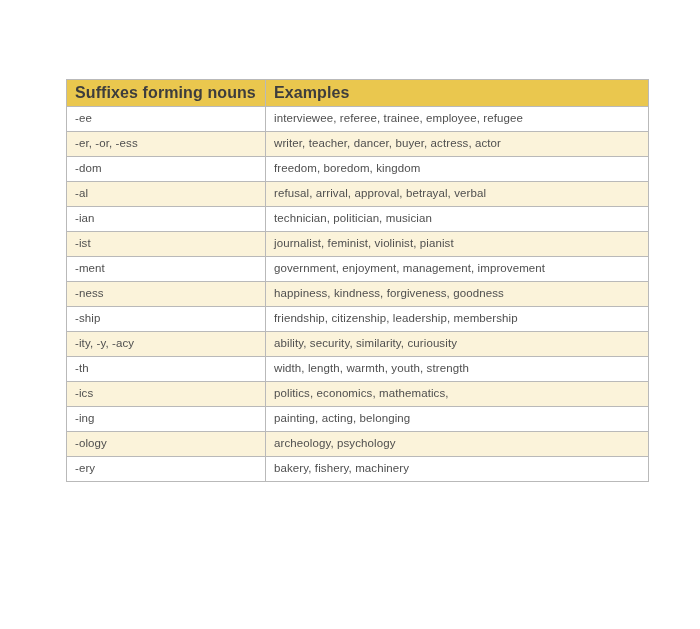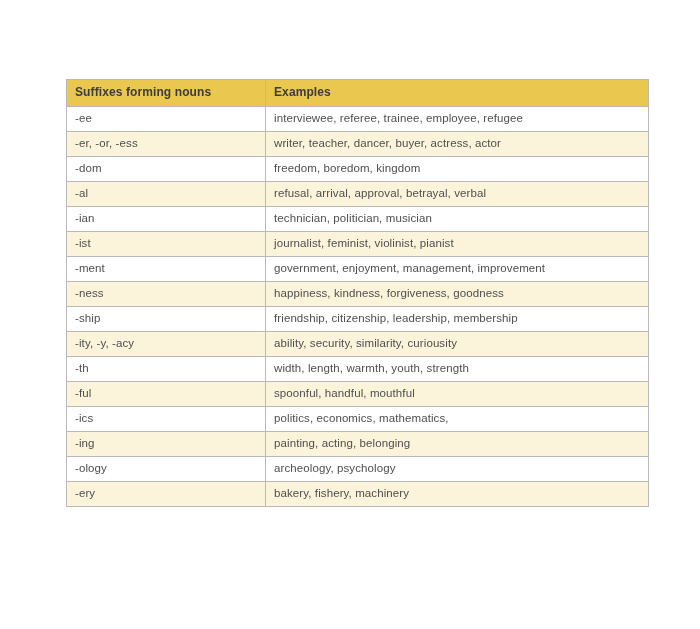--- a/index.html
+++ b/index.html
@@ -35,21 +35,21 @@
     text-align: left;
     vertical-align: middle;
     white-space: nowrap;
     overflow: hidden;
     letter-spacing: 0.1px;
   }
   table.suffix-table th {
     background: #eac74e;
     color: #3d3d3d;
     font-weight: bold;
-    font-size: 12px;
+    font-size: 16px;
     padding-top: 6px;
     padding-bottom: 7px;
   }
   col.col-suffix { width: 199px; }
   col.col-examples { width: 383px; }
   tbody tr:nth-child(odd) { background: #ffffff; }
   tbody tr:nth-child(even) { background: #fbf3da; }
 </style>
 </head>
 <body>
@@ -105,24 +105,20 @@
         </tr>
         <tr>
           <td>-ity, -y, -acy</td>
           <td>ability, security, similarity, curiousity</td>
         </tr>
         <tr>
           <td>-th</td>
           <td>width, length, warmth, youth, strength</td>
         </tr>
         <tr>
-          <td>-ful</td>
-          <td>spoonful, handful, mouthful</td>
-        </tr>
-        <tr>
           <td>-ics</td>
           <td>politics, economics, mathematics,</td>
         </tr>
         <tr>
           <td>-ing</td>
           <td>painting, acting, belonging</td>
         </tr>
         <tr>
           <td>-ology</td>
           <td>archeology, psychology</td>

